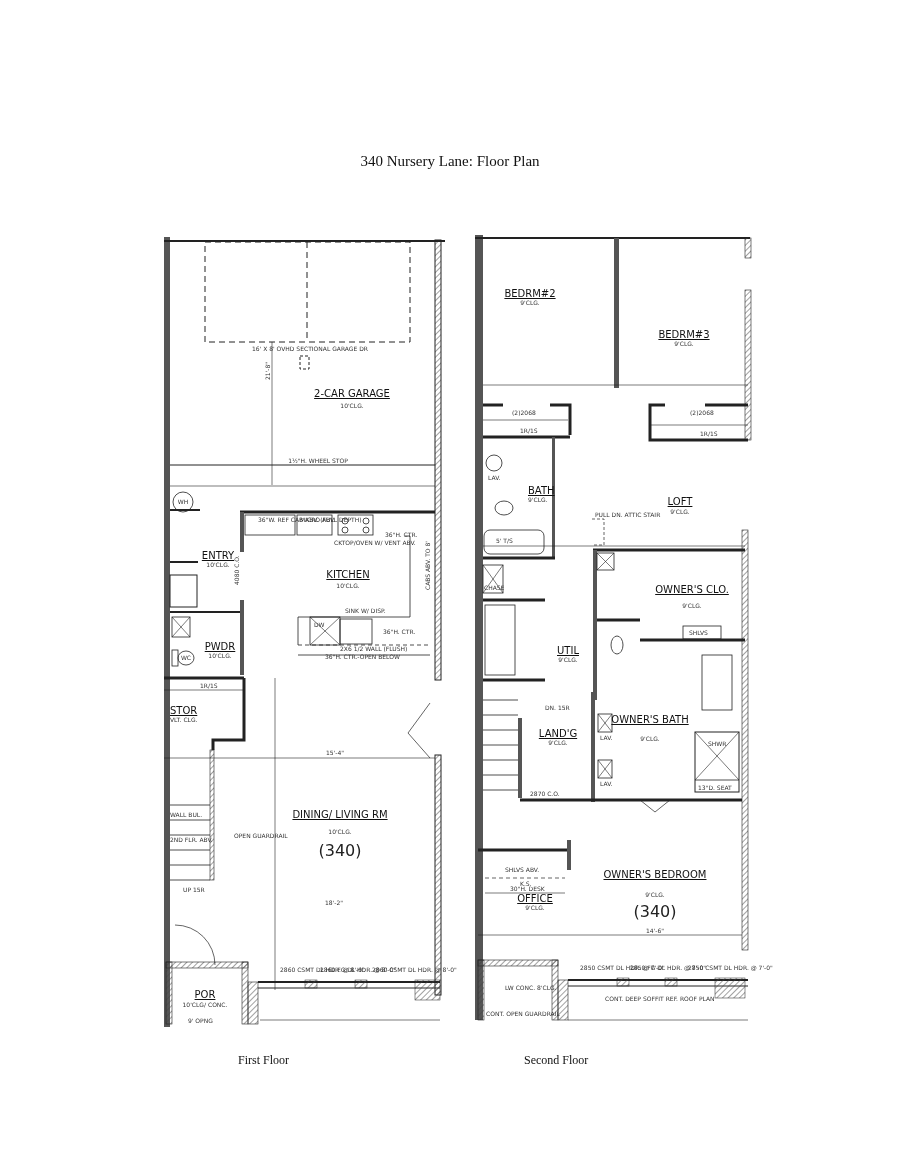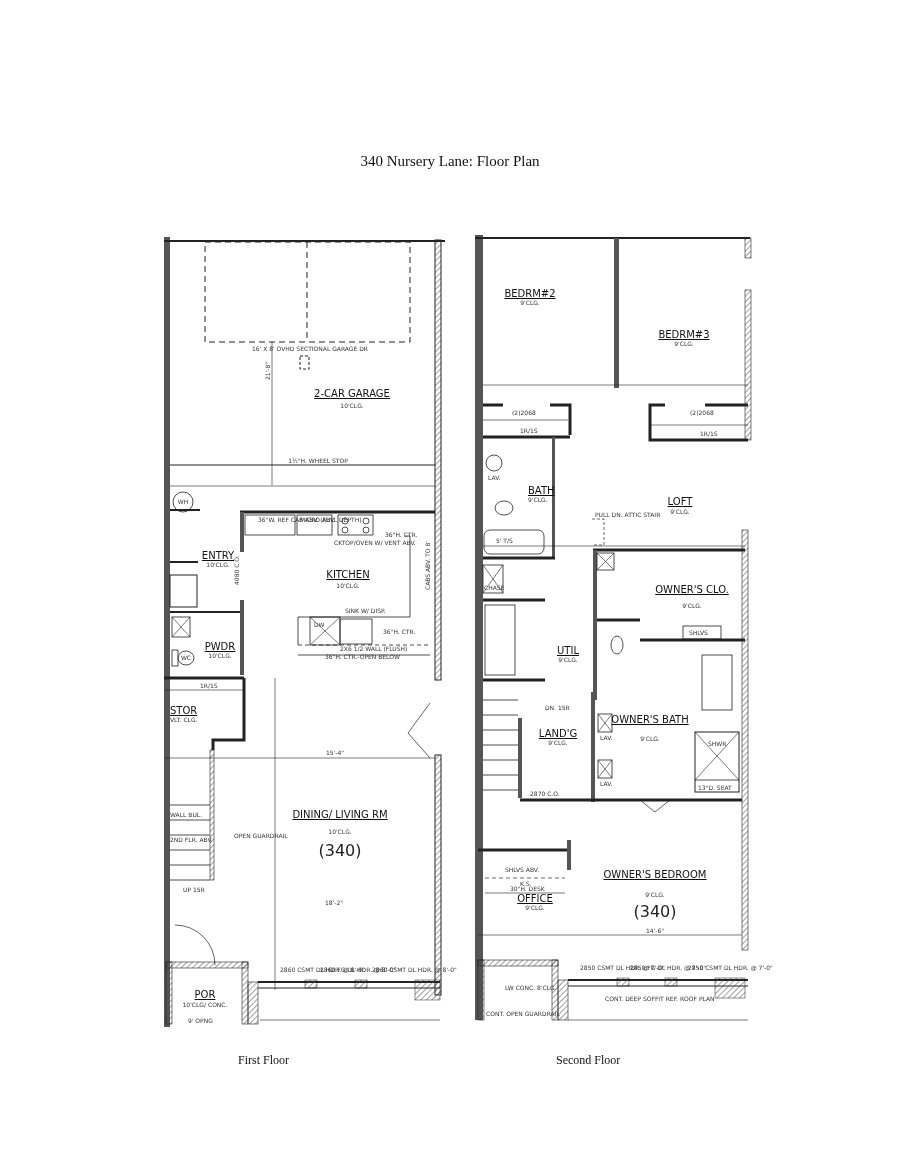--- a/index.html
+++ b/index.html
@@ -285,13 +285,13 @@
     <text class="lbl-s" x="580" y="970">2850 CSMT DL HDR. @ 7'-0"</text>
     <text class="lbl-s" x="630" y="970">2850 FG DL HDR. @ 7'-0"</text>
     <text class="lbl-s" x="688" y="970">2850 CSMT DL HDR. @ 7'-0"</text>
     <text class="lbl-s" x="505" y="990">LW CONC. 8'CLG.</text>
     <text class="lbl-s" x="486" y="1016">CONT. OPEN GUARDRAIL</text>
     <text class="lbl-s" x="605" y="1001">CONT. DEEP SOFFIT REF. ROOF PLAN</text>
   </g>
 </svg>
 
 <div class="floor-caption" style="left:238px;">First Floor</div>
-<div class="floor-caption" style="left:556px;">Second Floor</div>
+<div class="floor-caption" style="left:524px;">Second Floor</div>
 
 </body></html>

